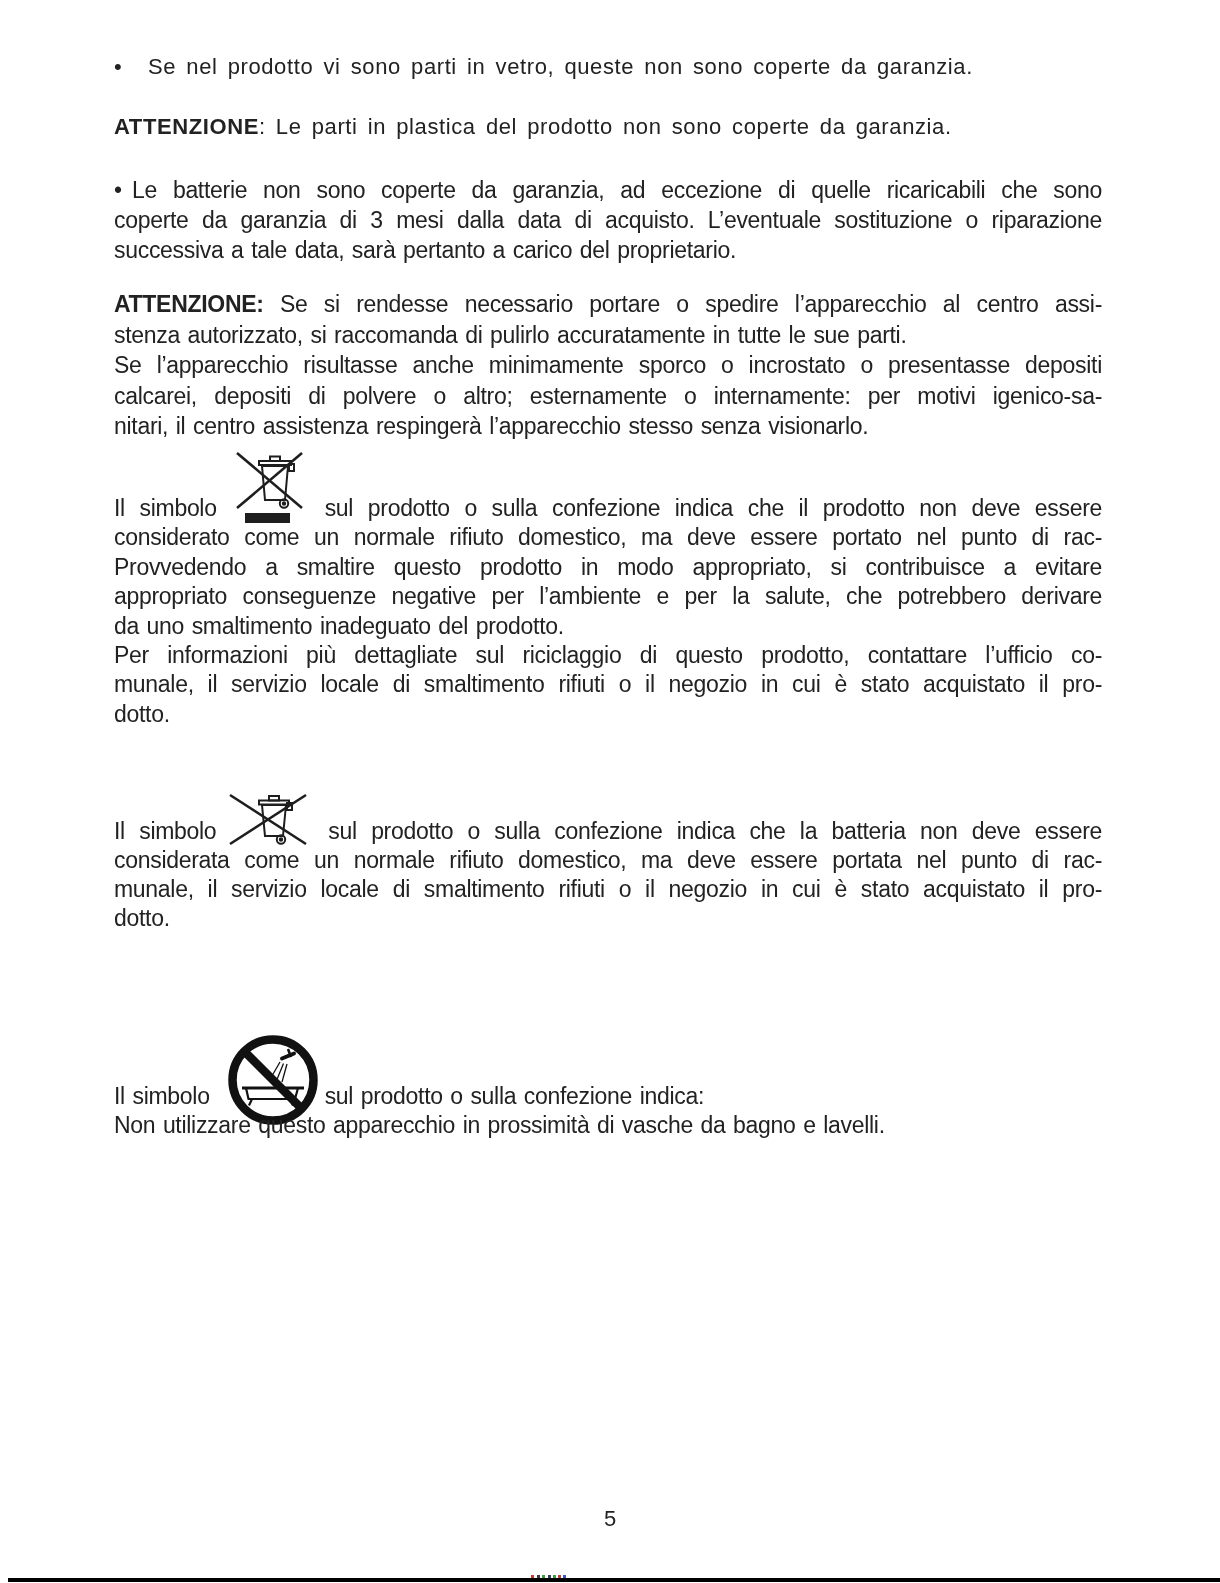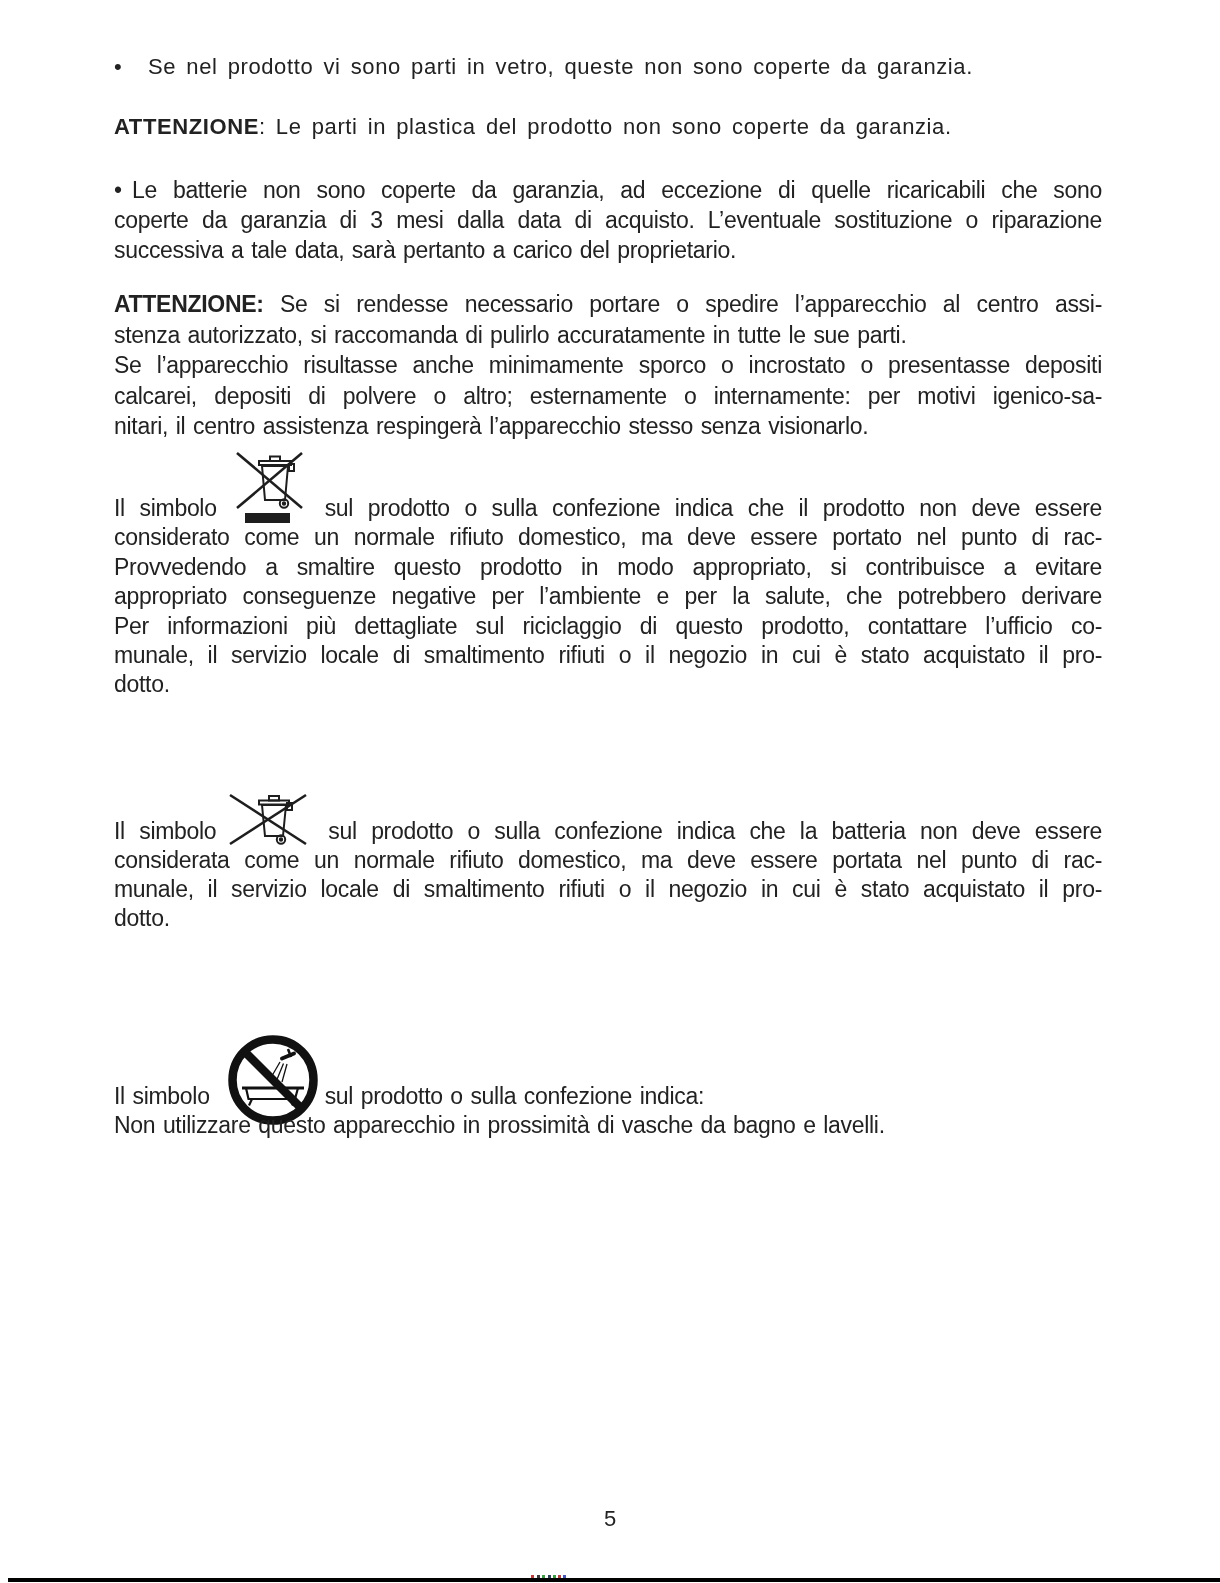--- a/index.html
+++ b/index.html
@@ -71,20 +71,21 @@
       <path d="M68,3 L3,58" stroke-width="2.6"></path>
     </g>
     <rect x="11" y="63" width="45" height="10" fill="#1e1e1e" stroke="none"></rect>
   </svg>
 
   <div class="para cond p5" style="top:494px">
     <div class="line j"><span>Il simbolo</span><span class="sp108"></span><span>sul prodotto o sulla confezione indica che il prodotto non deve essere</span></div>
     <div class="line j">considerato come un normale rifiuto domestico, ma deve essere portato nel punto di rac-</div>
     <div class="line j">Provvedendo a smaltire questo prodotto in modo appropriato, si contribuisce a evitare</div>
     <div class="line j">appropriato conseguenze negative per l’ambiente e per la salute, che potrebbero derivare</div>
+    <div class="line">da uno smaltimento inadeguato del prodotto.</div>
     <div class="line j">Per informazioni più dettagliate sul riciclaggio di questo prodotto, contattare l’ufficio co-</div>
     <div class="line j">munale, il servizio locale di smaltimento rifiuti o il negozio in cui è stato acquistato il pro-</div>
     <div class="line">dotto.</div>
   </div>
 
   <svg class="symbol" style="left:224px;top:792px" width="88" height="58" viewBox="0 0 88 58">
     <g stroke="#1e1e1e" fill="none" stroke-width="2">
       <path d="M38,13 L62,13 L59,44 L41,44 Z"></path>
       <rect x="35" y="8.5" width="30" height="4"></rect>
       <rect x="45" y="4" width="10" height="4.5"></rect>

